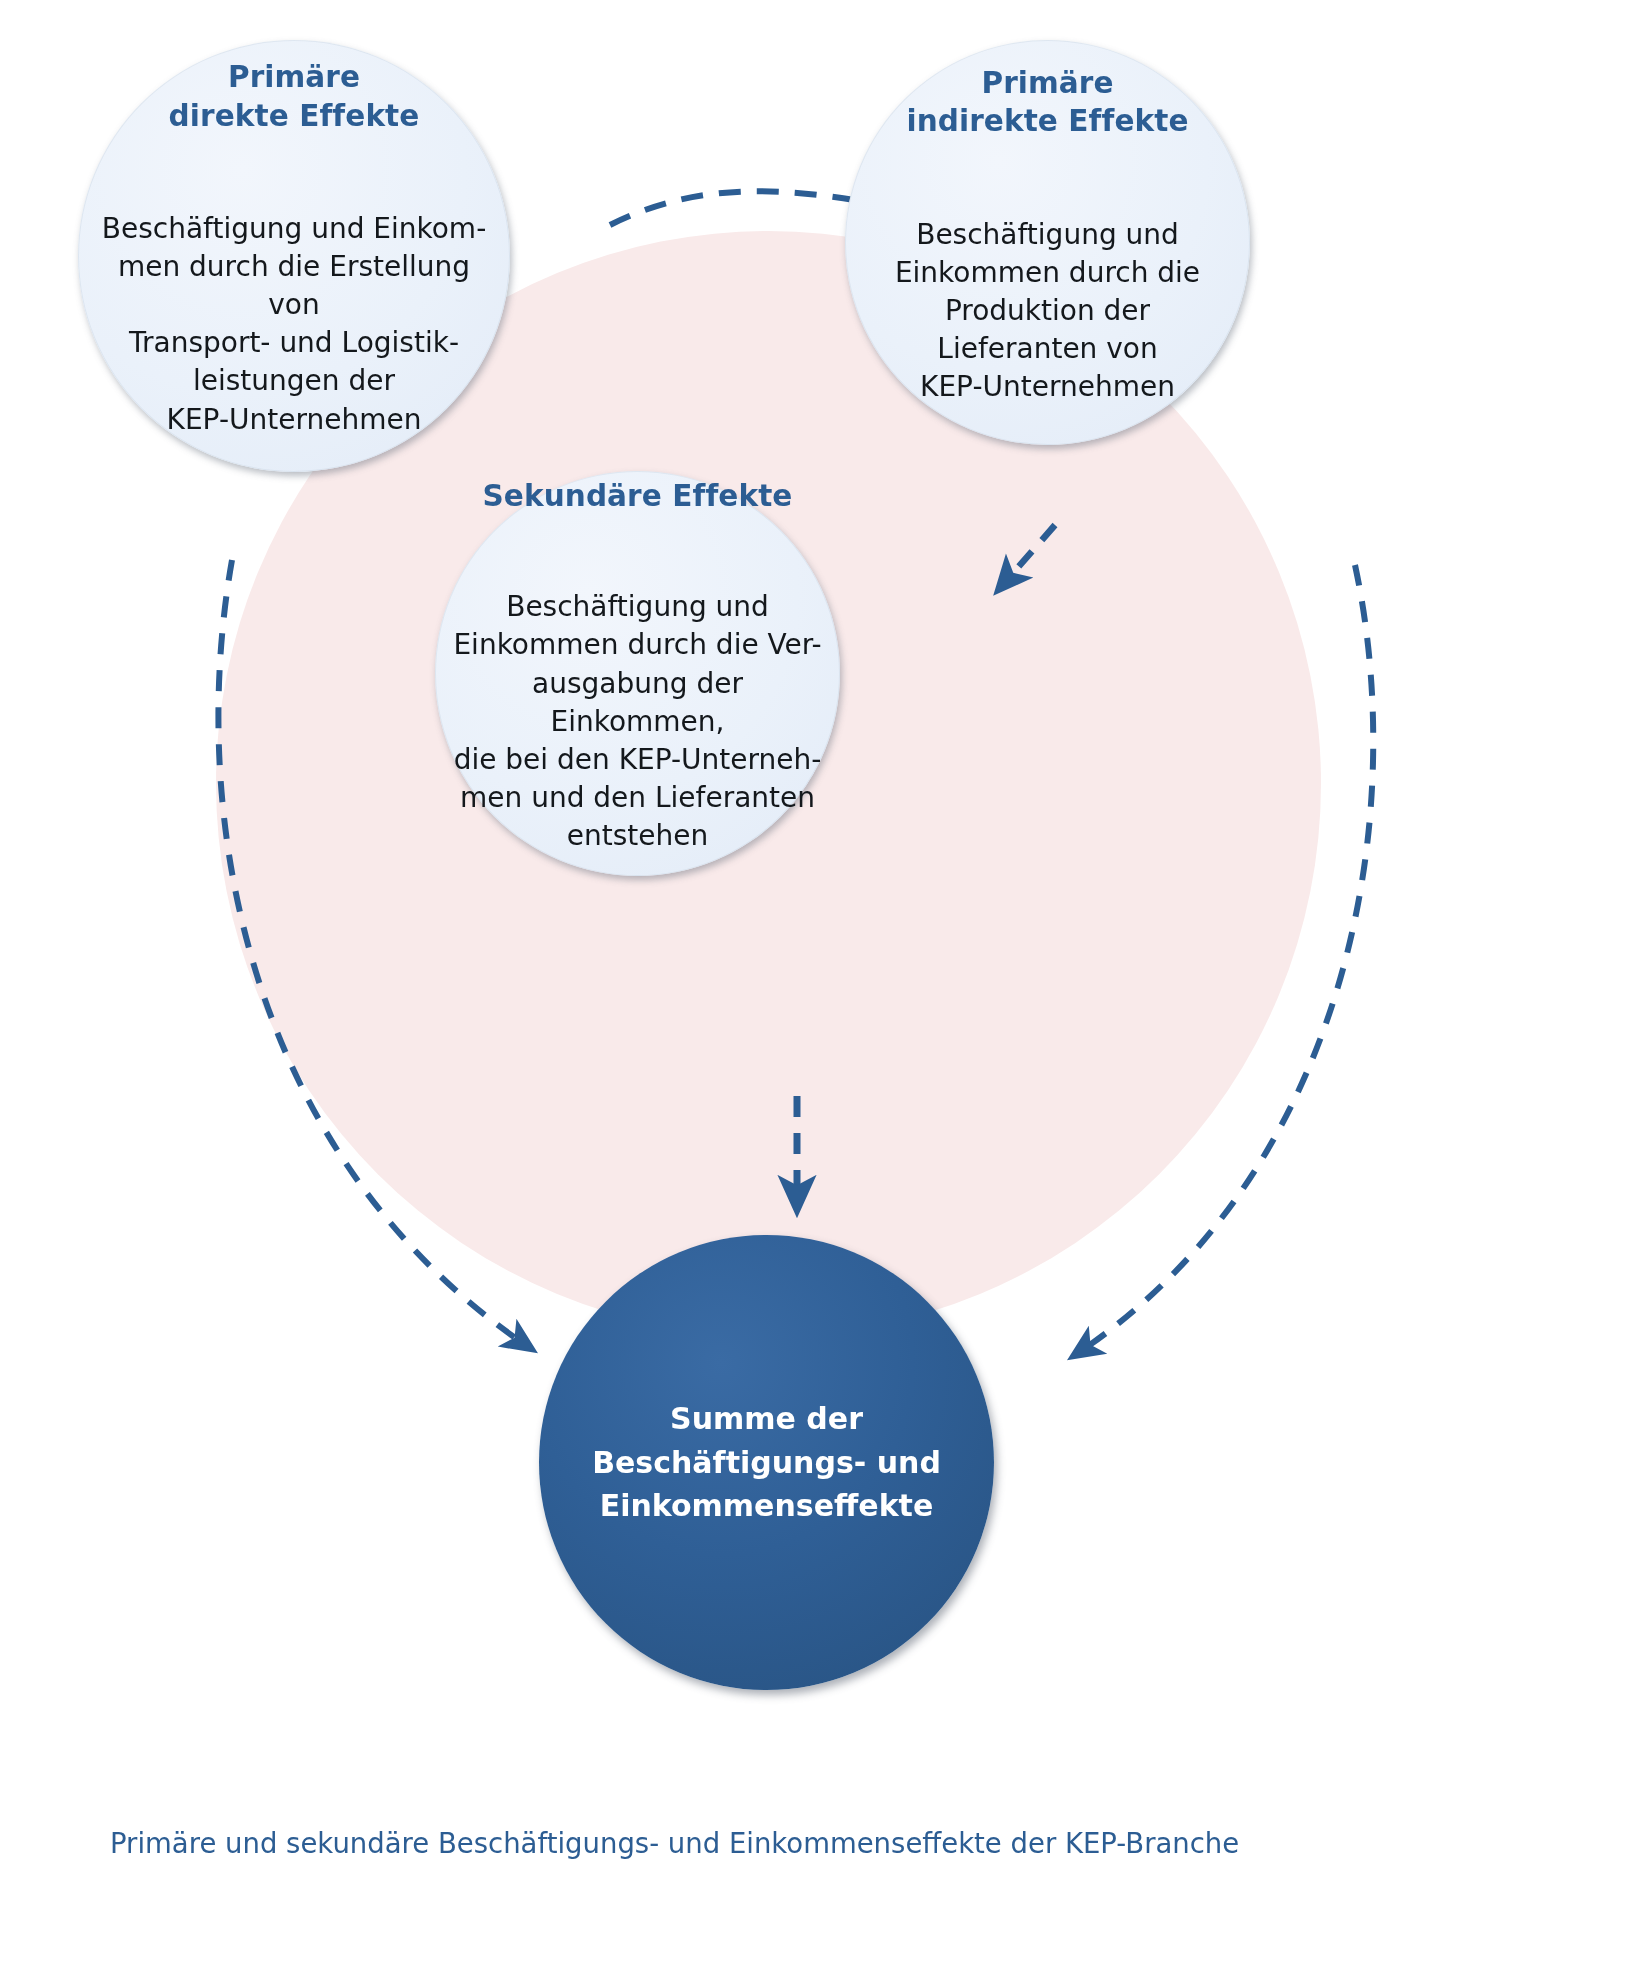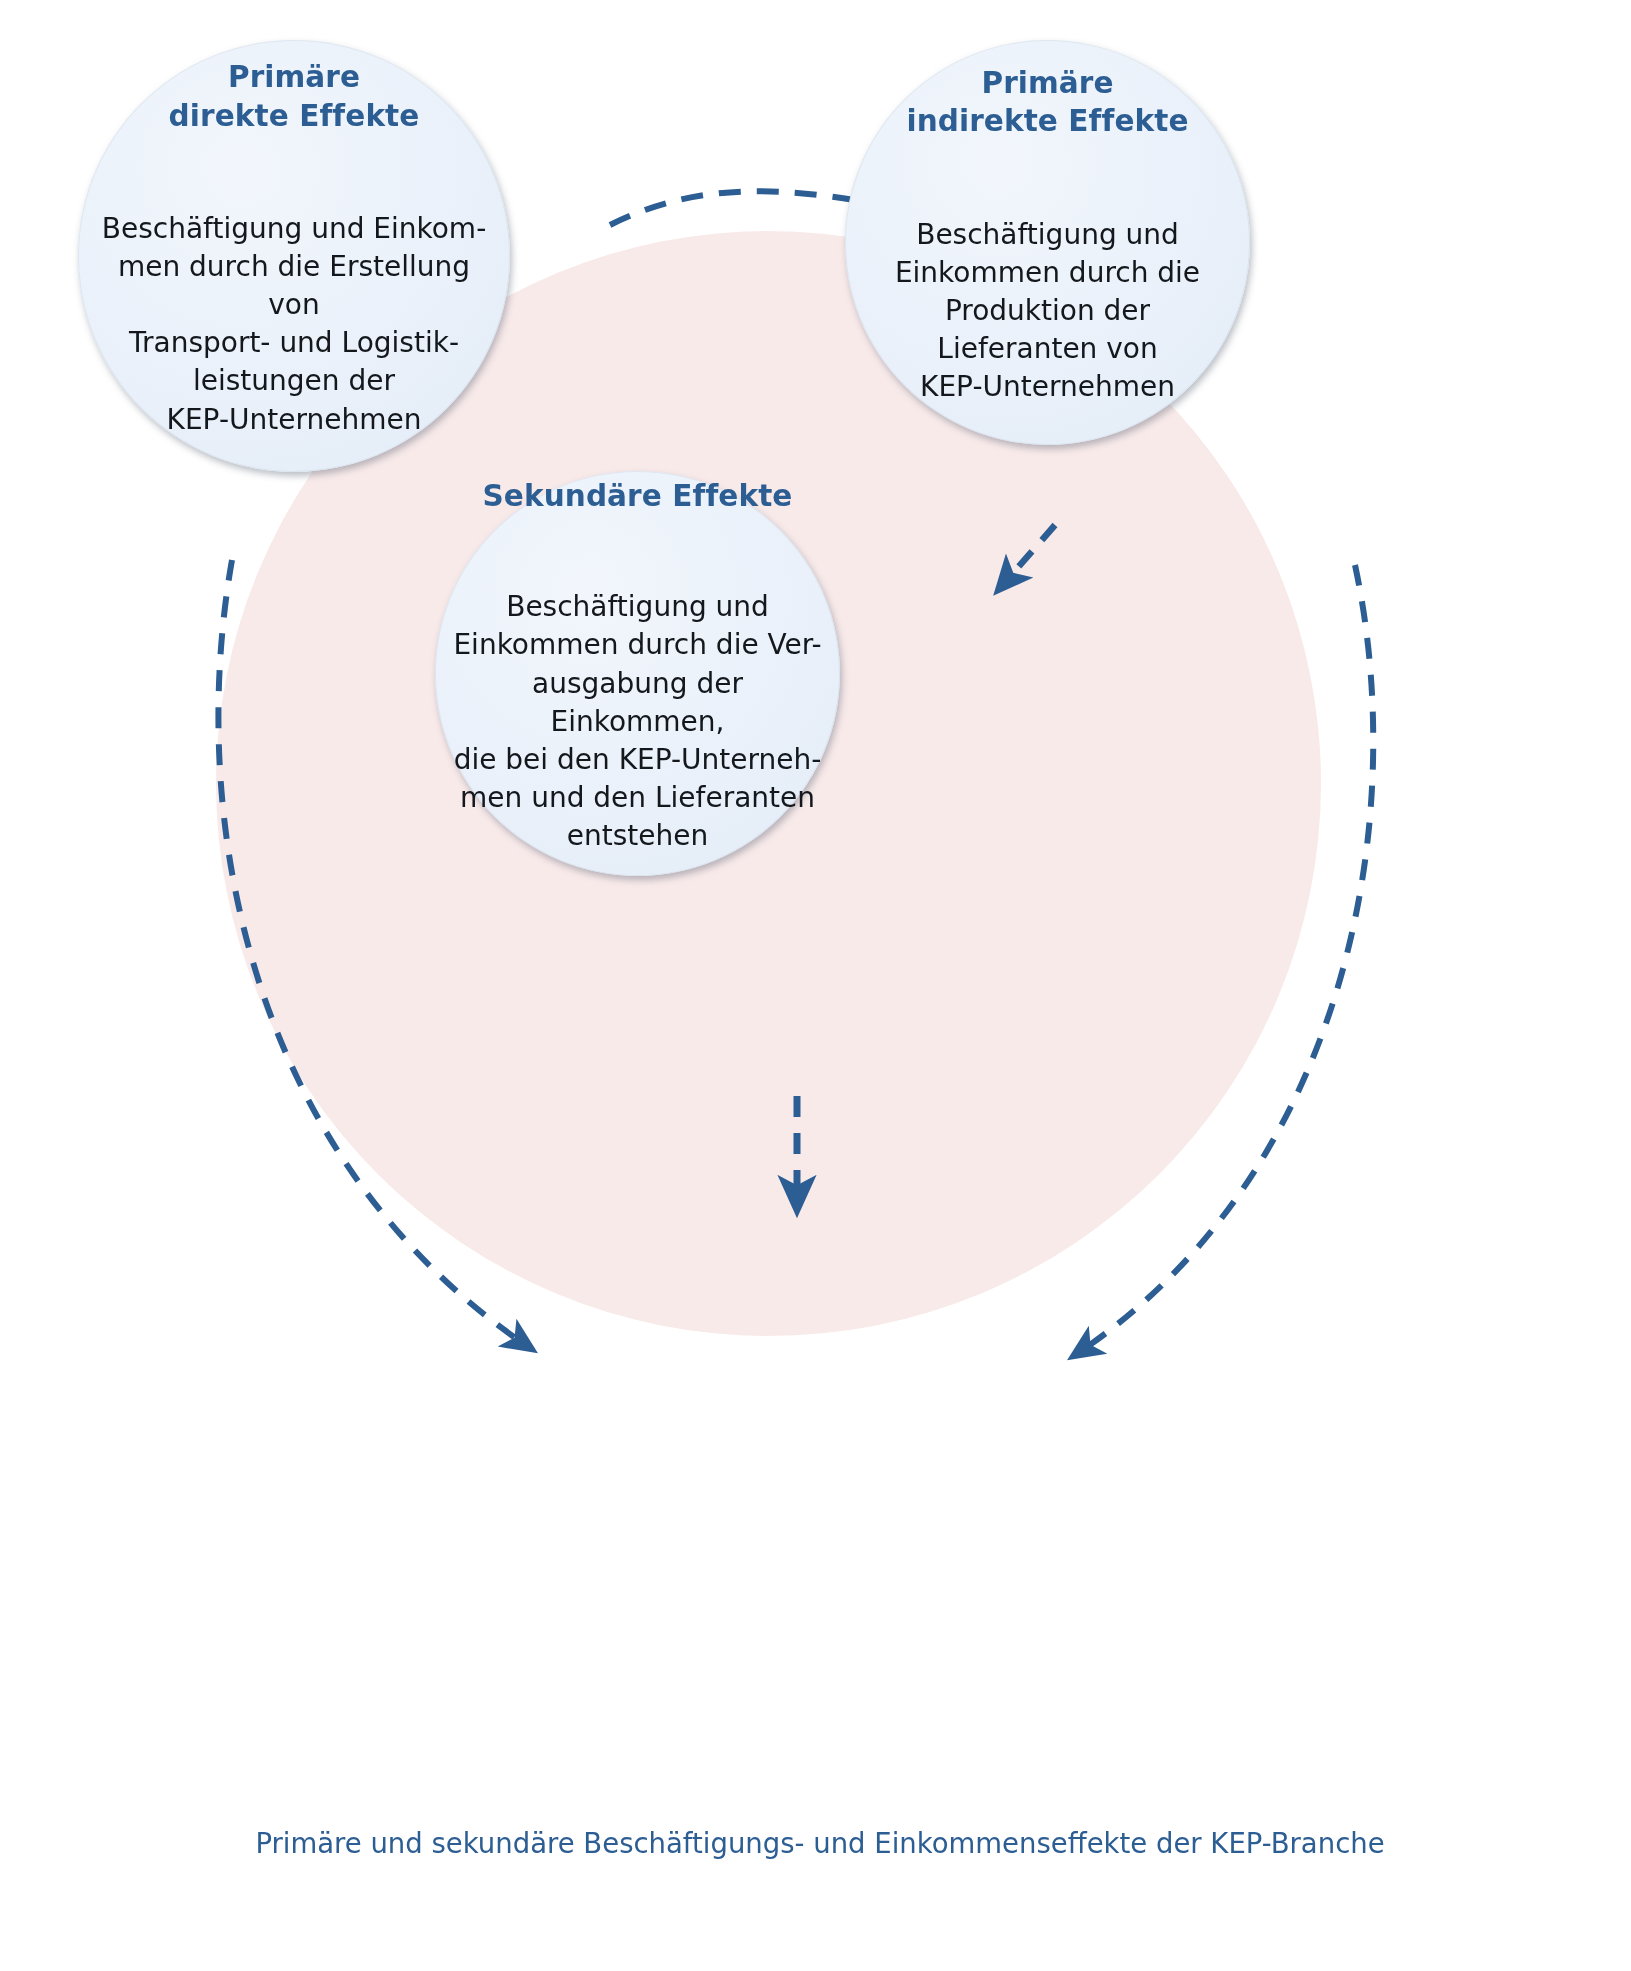--- a/index.html
+++ b/index.html
@@ -62,21 +62,21 @@
   #bubble-secondary .b-body{font-size:28px;width:370px;}
 
   #bubble-sum{
     left:539px;top:1235px;width:455px;height:455px;
   }
   #bubble-sum .b-body{font-size:30px;width:400px;}
 
   
   .caption{
     position:absolute;left:110px;top:1826px;width:1420px;
-    color:#2c5d93;font-size:27.5px;line-height:1.3;text-align:center;
+    color:#2c5d93;font-size:27.5px;line-height:1.3;text-align:left;
   }
 
   
   .arrows{position:absolute;left:0;top:0;width:1631px;height:1971px;pointer-events:none;}
 </style>
 </head>
 <body>
 
 <div class="stage">
 
@@ -125,16 +125,21 @@
   <div class="bubble light" id="bubble-secondary">
     <div class="b-title" style="white-space:pre-line">Sekundäre Effekte</div>
     <div class="b-body" style="white-space:pre-line">Beschäftigung und
 Einkommen durch die Ver-
 ausgabung der Einkommen,
 die bei den KEP-Unterneh-
 men und den Lieferanten
 entstehen</div>
   </div>
 
+  <div class="bubble dark" id="bubble-sum">
+    <div class="b-body" style="white-space:pre-line">Summe der
+Beschäftigungs- und
+Einkommenseffekte</div>
+  </div>
 
   <div class="caption">Primäre und sekundäre Beschäftigungs- und Einkommenseffekte der KEP-Branche</div>
 
 </div>
 
 </body></html>

